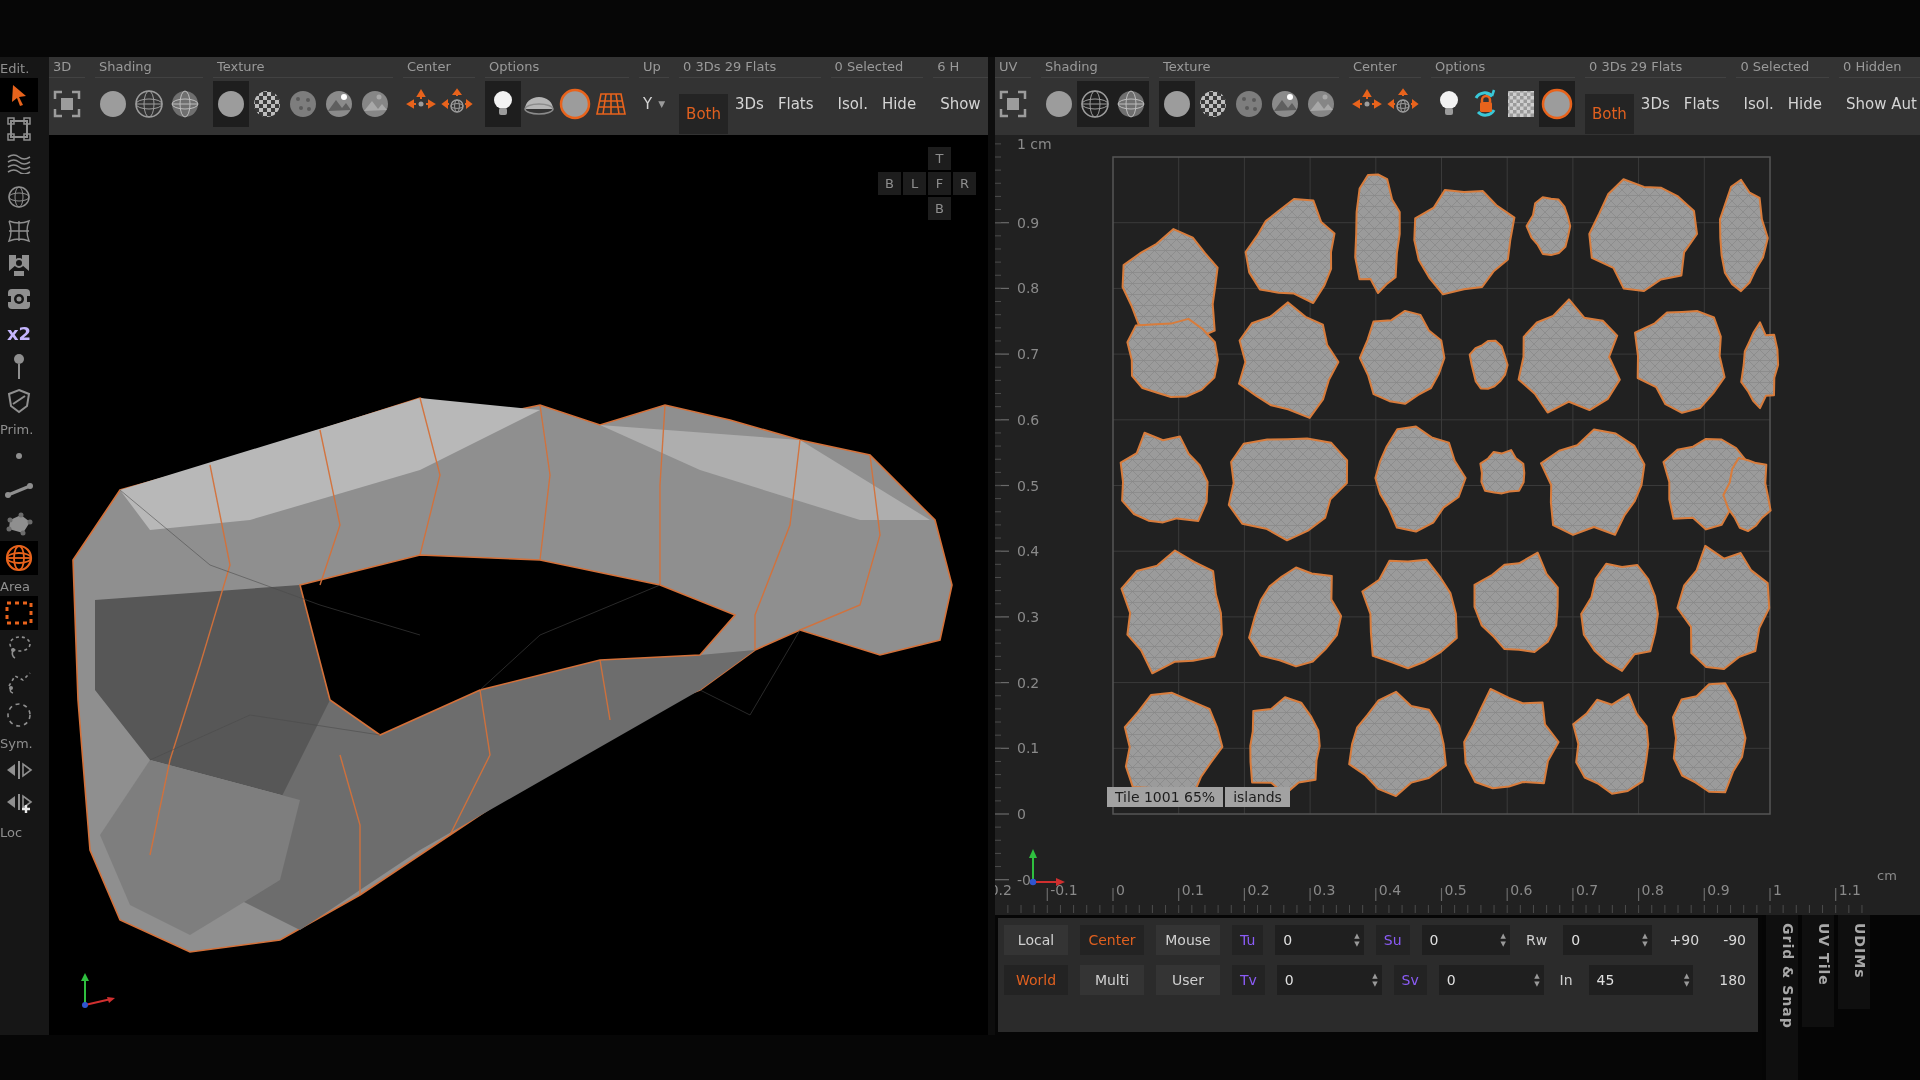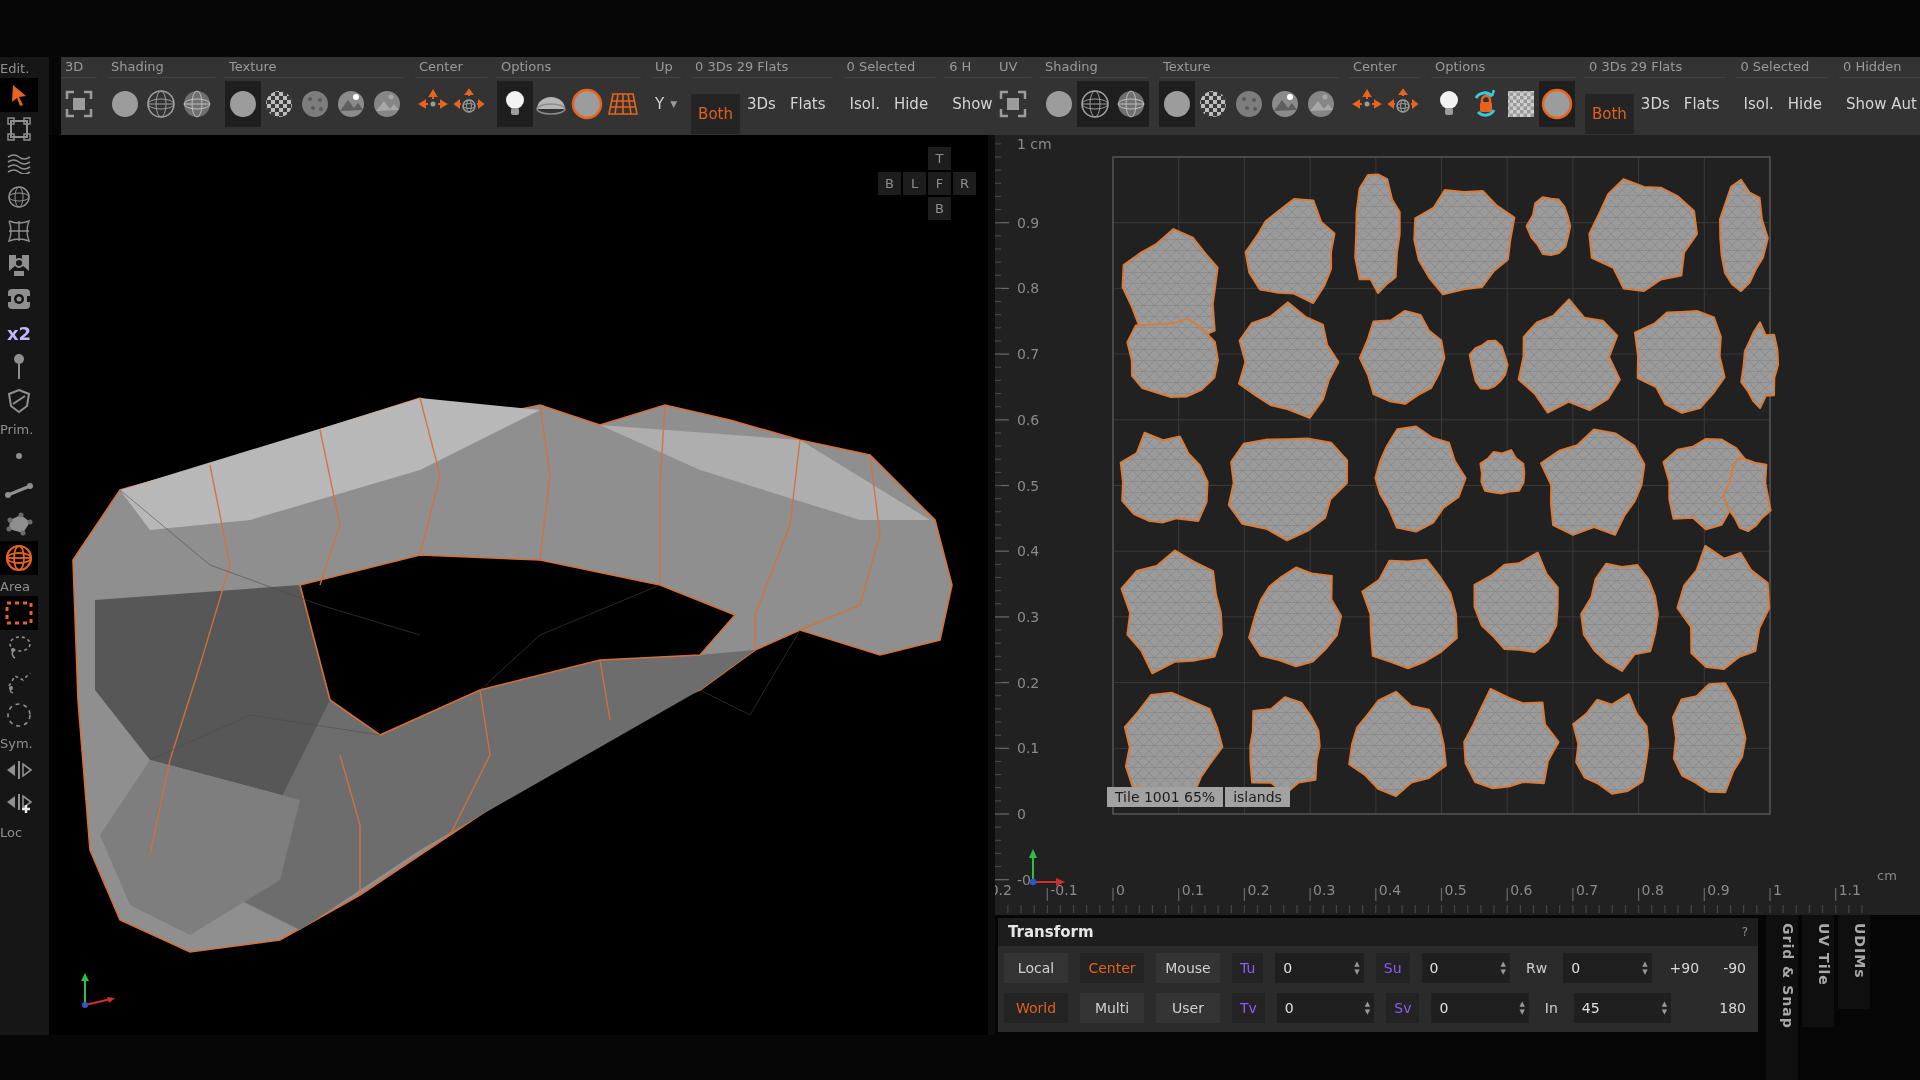--- a/index.html
+++ b/index.html
@@ -236,21 +236,21 @@
             <path d="M3 10 L11 4 L11 16 Z" fill="#8f8f8f"></path>
             <line x1="15" y1="2" x2="15" y2="18" stroke="#8f8f8f" stroke-width="2"></line>
             <path d="M27 10 L19 4 L19 16 Z" fill="none" stroke="#8f8f8f" stroke-width="1.6"></path>
             <path d="M18 17 h8 M22 13 v8" stroke="#e8e8e8" stroke-width="2.4"></path>
           </svg>
         </span>
       </div>
     <div class="sb-label">Loc</div>
   </div>
 
-  <div class="panel-toolbar" style="left:61px;width:939px;">
+  <div class="panel-toolbar" style="left:49px;width:939px;">
     <div class="tgroup">
       <div class="tlabel">3D</div>
       <div class="trow">
           <div class="tbtn">
             <svg width="30" height="30">
               <path d="M3 10 V3 H10 M20 3 H27 V10 M27 20 V27 H20 M10 27 H3 V20" stroke="#9c9c9c" fill="none" stroke-width="2.5"></path>
               <rect x="9" y="9" width="12" height="12" fill="#9c9c9c"></rect>
             </svg>
           </div>
         </div>
@@ -868,24 +868,20 @@
         <circle cx="0" cy="35" r="3.2" fill="#2f55d0"></circle>
       </g>
     </svg>
     <div class="tile-badges">
       <div class="tile-badge">Tile 1001 65%</div>
       <div class="tile-badge">islands</div>
     </div>
   </div>
 
   <div id="transform">
-    <div class="hdr">
-      <span class="t">Transform</span>
-      <span class="q">?</span>
-    </div>
     <div class="trrow">
       <div class="tfbtn">Local</div>
       <div class="tfbtn on">Center</div>
       <div class="tfbtn">Mouse</div>
       <div class="flab on">Tu</div>
       <div class="tfield">
           <span class="val">0</span>
           <span class="spin">
             <span>▲</span>
             <span>▼</span>
@@ -931,21 +927,21 @@
           </span>
         </div>
       <div class="flab">In</div>
       <div class="tfield">
           <span class="val">45</span>
           <span class="spin">
             <span>▲</span>
             <span>▼</span>
           </span>
         </div>
-      <div class="rotbtn" style="margin-left:30px;">180</div>
+      <div class="rotbtn" style="margin-left:8px;">180</div>
     </div>
   </div>
 
   <div id="vtabs">
     <div class="vtab">Grid &amp; Snap</div>
     <div class="vtab">UV Tile</div>
     <div class="vtab">UDIMs</div>
   </div>
 
 </div>

